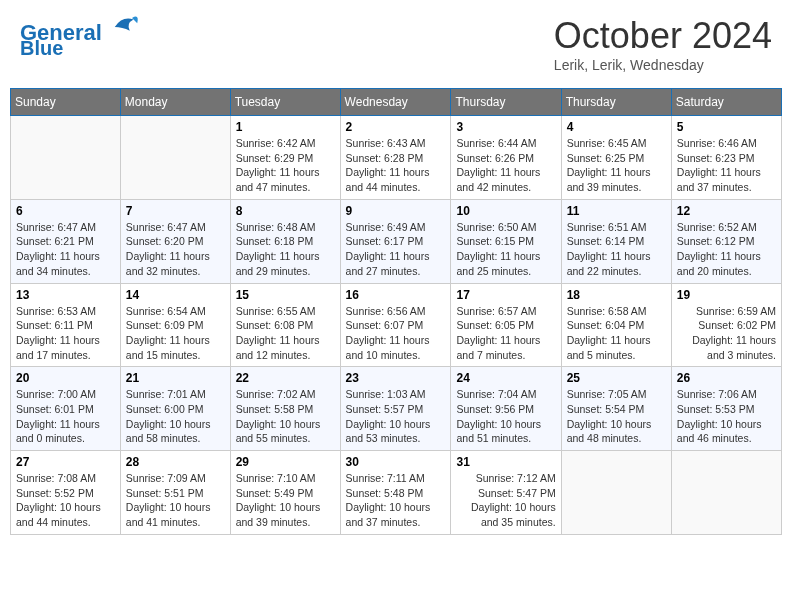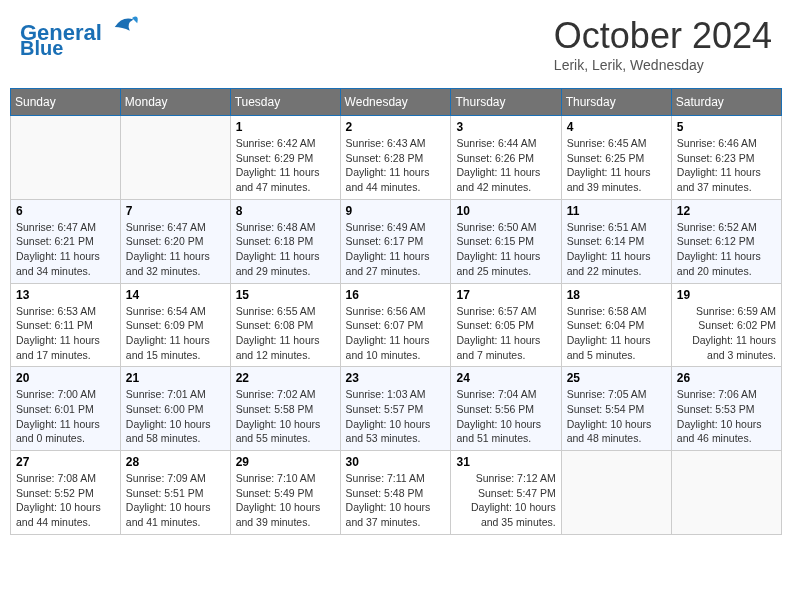--- a/index.html
+++ b/index.html
@@ -271,21 +271,21 @@
         </td>
         <td>
           <span class="day-num">23</span>
           <div class="day-info" style="white-space: pre-line;">Sunrise: 1:03 AM
 Sunset: 5:57 PM
 Daylight: 10 hours and 53 minutes.</div>
         </td>
         <td>
           <span class="day-num">24</span>
           <div class="day-info" style="white-space: pre-line;">Sunrise: 7:04 AM
-Sunset: 5:56 PM
+Sunset: 9:56 PM
 Daylight: 10 hours and 51 minutes.</div>
         </td>
         <td>
           <span class="day-num">25</span>
           <div class="day-info" style="white-space: pre-line;">Sunrise: 7:05 AM
 Sunset: 5:54 PM
 Daylight: 10 hours and 48 minutes.</div>
         </td>
         <td>
           <span class="day-num">26</span>

